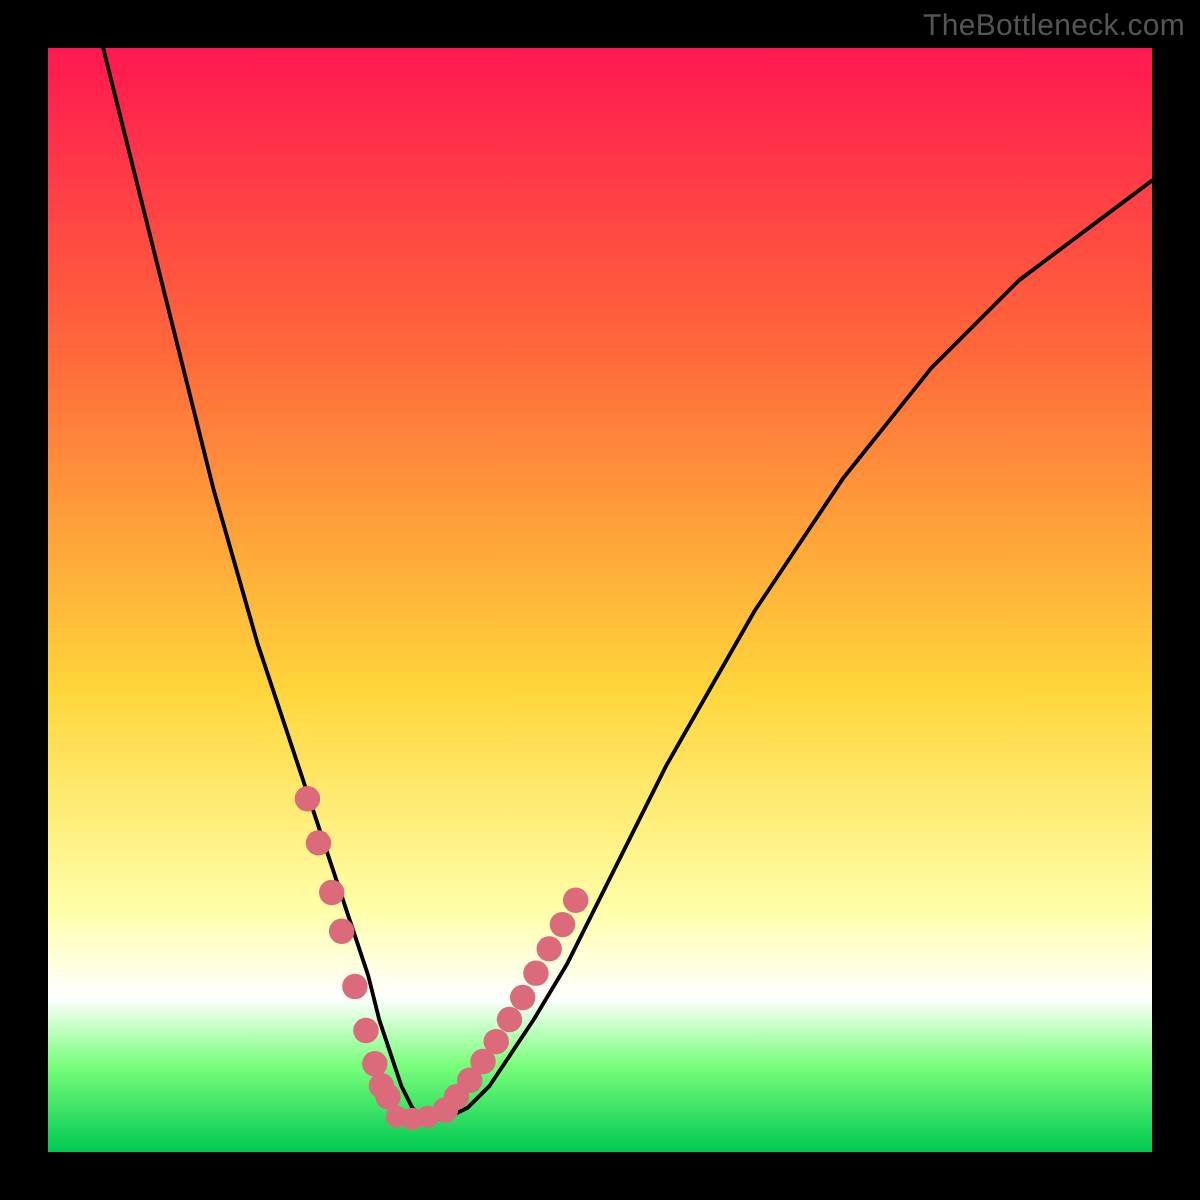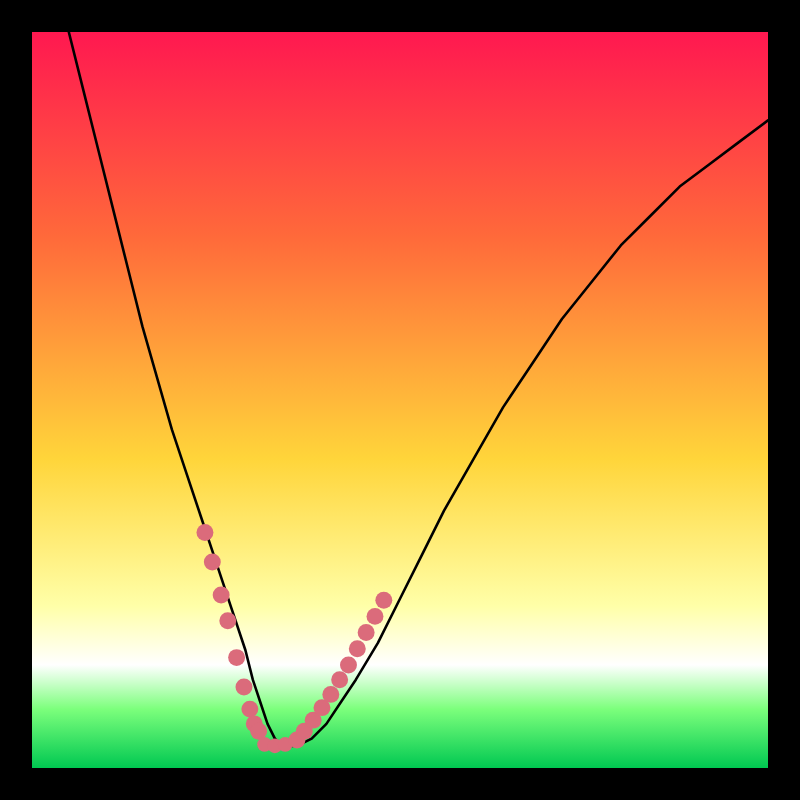--- a/index.html
+++ b/index.html
@@ -91,14 +91,15 @@
           <circle cx="43" cy="86" r="1.15" fill="#db6b7b"></circle>
           <circle cx="44.2" cy="83.8" r="1.15" fill="#db6b7b"></circle>
           <circle cx="45.4" cy="81.6" r="1.15" fill="#db6b7b"></circle>
           <circle cx="46.6" cy="79.4" r="1.15" fill="#db6b7b"></circle>
           <circle cx="47.8" cy="77.2" r="1.15" fill="#db6b7b"></circle>
         </g>
     </svg>
 
   </div>
 
+  <div class="watermark">TheBottleneck.com</div>
 
 </div>
 
 </body></html>

